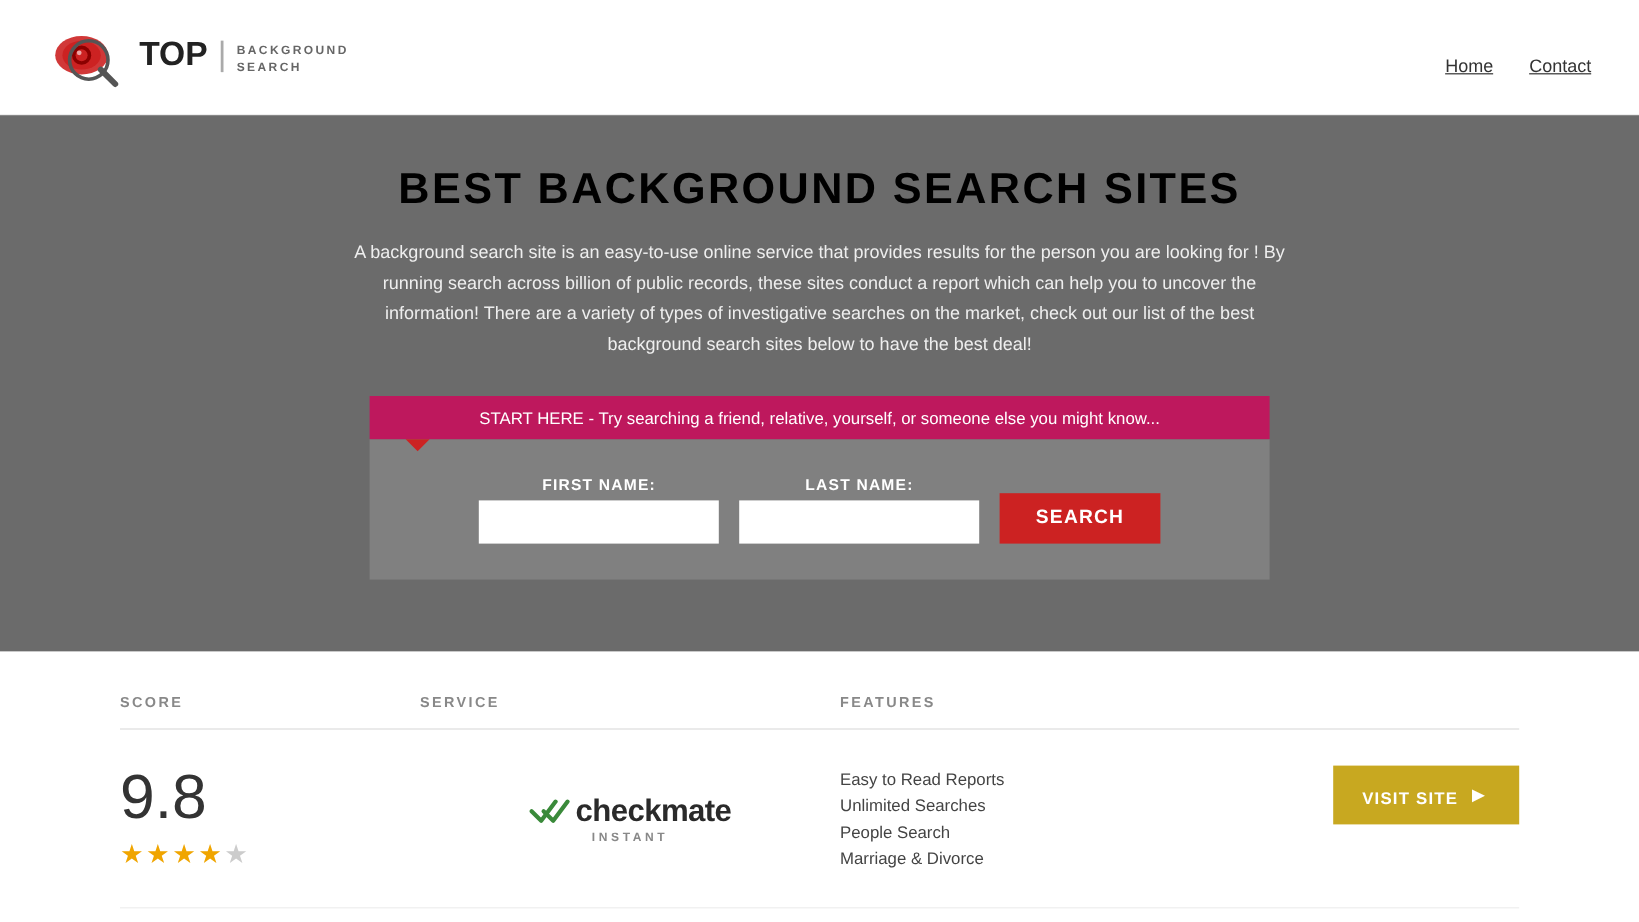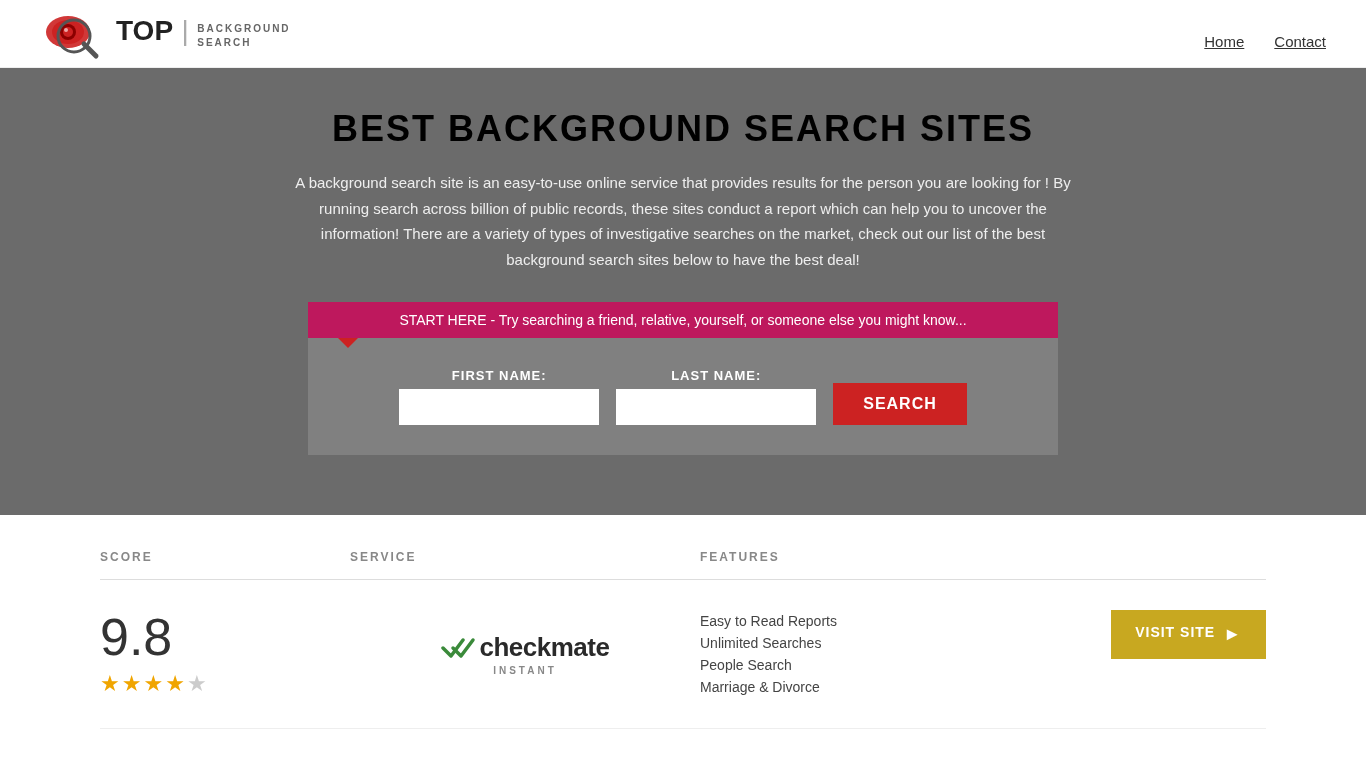--- a/index.html
+++ b/index.html
@@ -6,21 +6,21 @@
     body { font-family: Arial, sans-serif; background: #fff; color: #333; width: 1366px; min-height: 768px; }
 
     
     .header {
       background: #fff;
       border-bottom: 1px solid #eee;
       padding: 10px 40px;
       display: flex;
       align-items: center;
       justify-content: space-between;
-      height: 68px;
+      height: 96px;
     }
     .logo-container {
       display: flex;
       align-items: center;
       gap: 8px;
     }
     .logo-text {
       display: flex;
       flex-direction: column;
       line-height: 1;
@@ -193,21 +193,21 @@
     }
     .visit-btn {
       background: #c8a820;
       color: #fff;
       border: none;
       padding: 14px 24px;
       font-size: 14px;
       font-weight: 700;
       cursor: pointer;
       display: flex;
-      align-items: flex-start;
+      align-items: flex-end;
       gap: 8px;
       white-space: nowrap;
       letter-spacing: 1px;
     }
     .visit-btn .arrow {
       font-size: 18px;
     }
 
     
     .logo-svg-wrapper {

